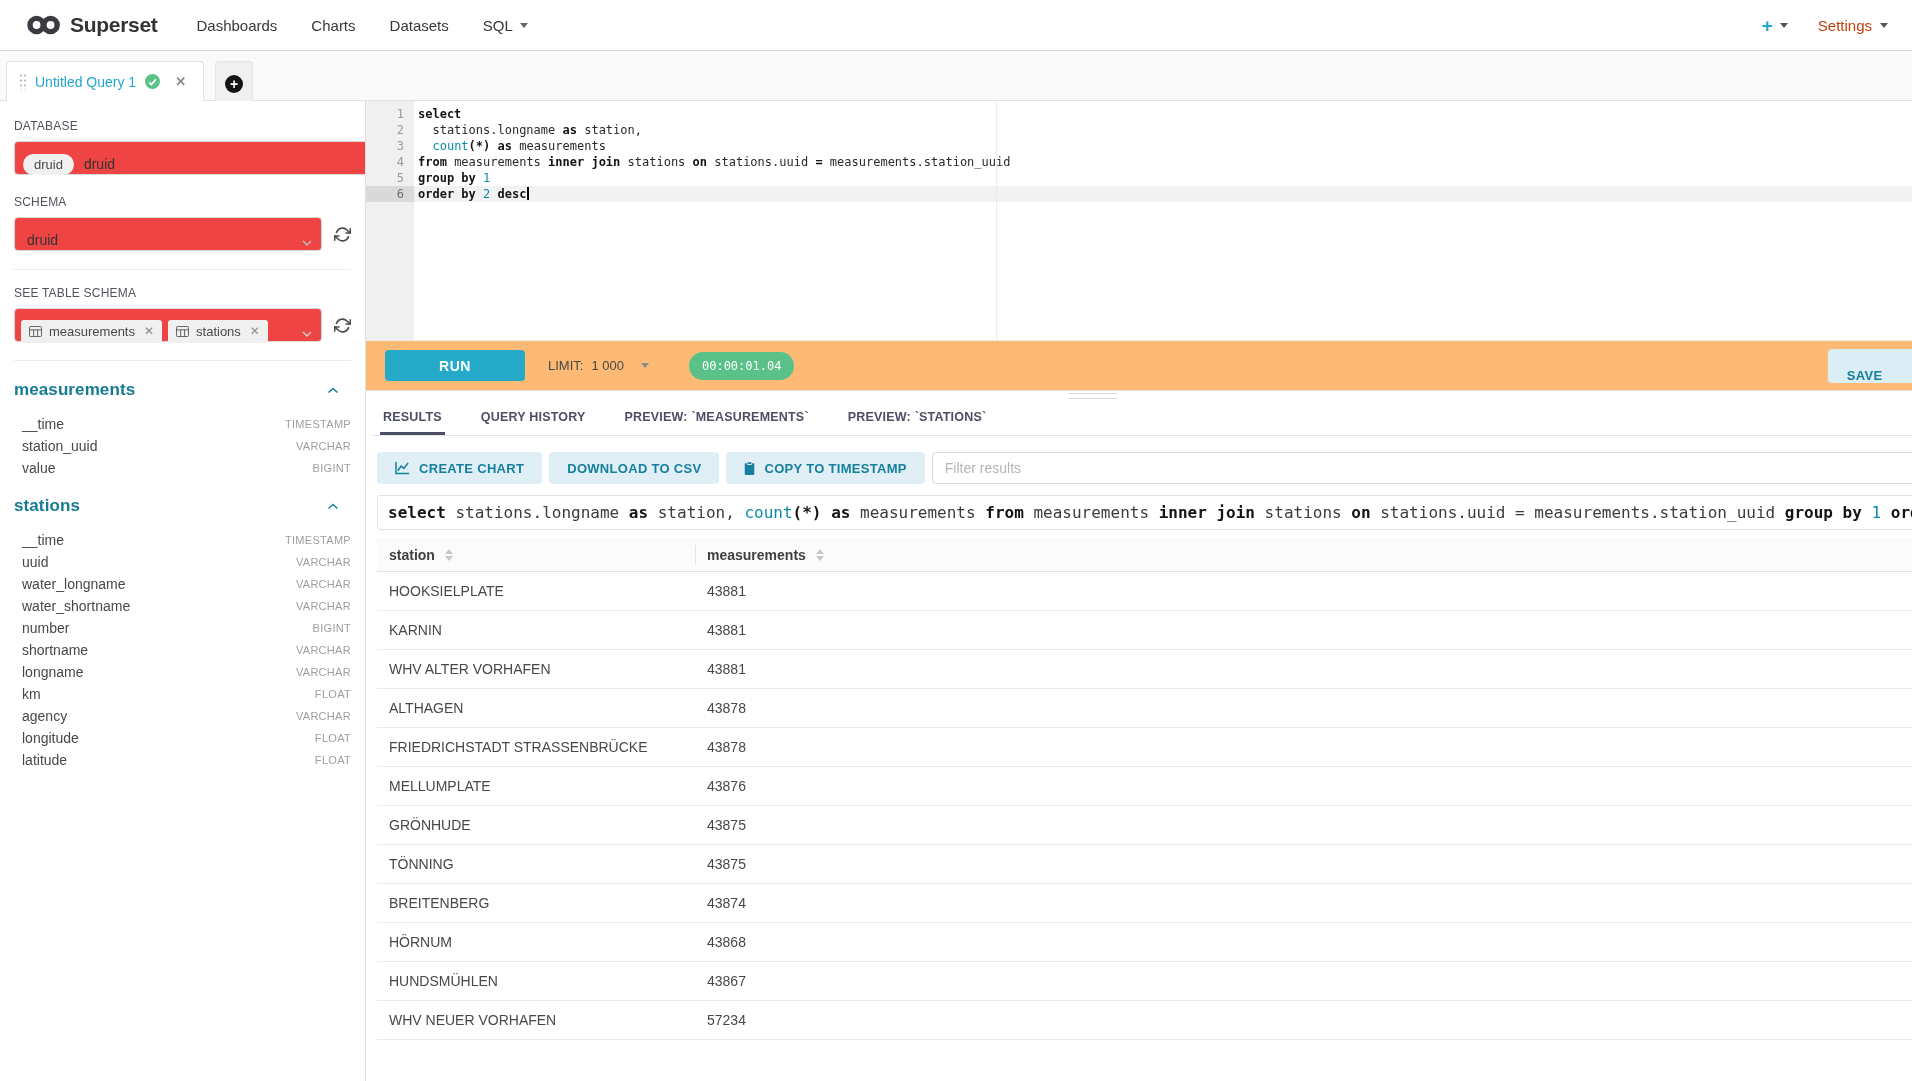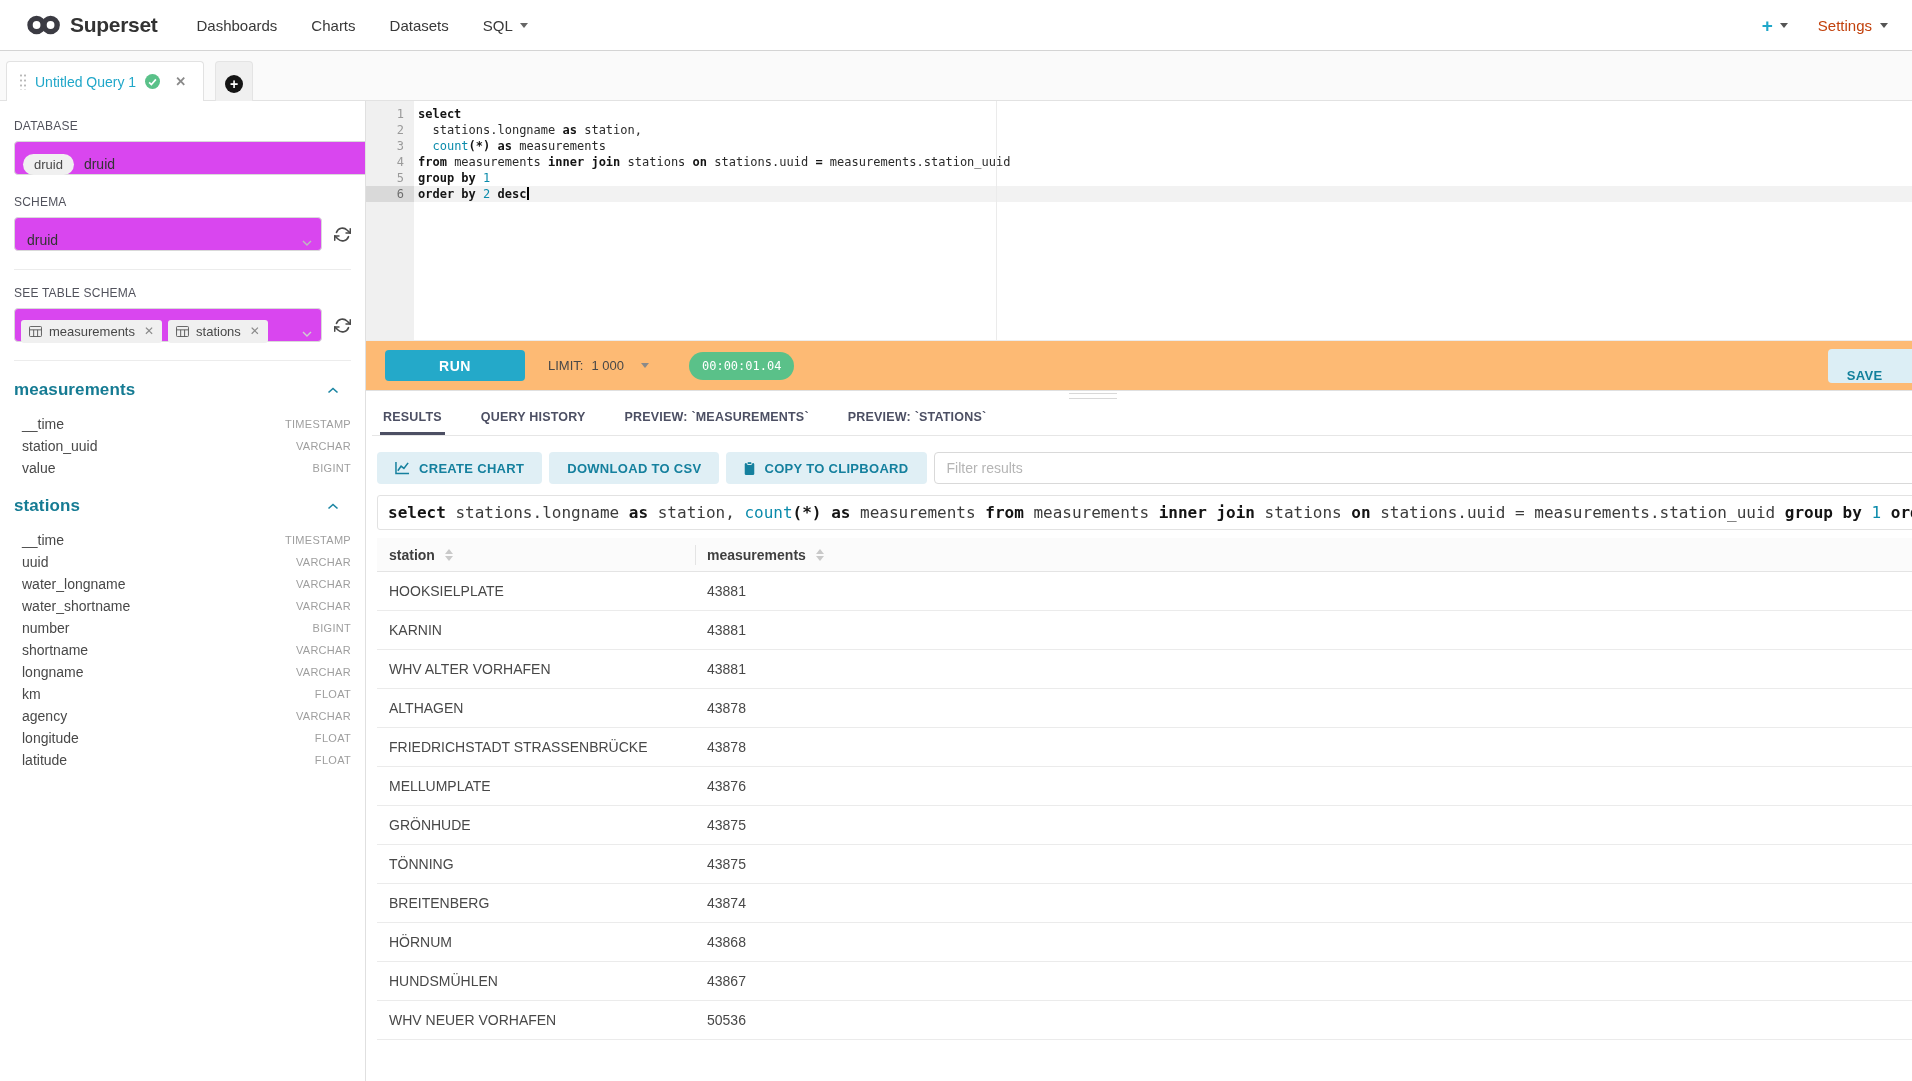--- a/index.html
+++ b/index.html
@@ -27,21 +27,21 @@
   .add-circle { width:18px; height:18px; margin-top:5px; border-radius:50%; background:#141414; color:#fff; font-size:14px; font-weight:bold; display:flex; align-items:center; justify-content:center; line-height:0; }
 
   
   .content { display:flex; height:980px; }
   .sidebar { width:366px; flex:none; border-right:1px solid #e0e0e0; padding:12px 14px 0 14px; overflow:hidden; background:#fff; }
   .main { flex:1; display:flex; flex-direction:column; position:relative; }
 
   
   .field-label { font-size:12px; color:#51525c; margin:6px 0 8px 0; letter-spacing:0.2px; }
   .field-row { display:flex; align-items:center; gap:12px; }
-  .select { height:34px; width:342px; border:1px solid #d9d9d9; border-radius:4px; display:flex; align-items:center; padding:12px 26px 0 8px; position:relative; background:#d946ef; }
+  .select { height:34px; width:342px; border:1px solid #d9d9d9; border-radius:4px; display:flex; align-items:center; padding:12px 26px 0 8px; position:relative; background:#ef4444; }
   .select.wide { width:378px; }
   .sel-chevron { position:absolute; right:9px; top:14px; }
   .badge-pill { background:#f0f0f0; border-radius:11px; padding:3px 11px; font-size:13px; color:#484848; }
   .sel-value { font-size:14px; color:#333; margin-left:10px; }
   .sel-value.solo { margin-left:4px; }
   .tbl-pill { background:#f0f0f0; border-radius:3px; padding:4px 8px; font-size:13px; color:#484848; display:flex; align-items:center; gap:7px; margin-right:6px; white-space:nowrap; }
   .pill-x { color:#8a8a8a; font-size:12px; margin-left:2px; }
   .sb-divider { height:1px; background:#ececec; margin:18px 0 16px 0; }
   .schema-section { margin-top:10px; }
   .section-head { display:flex; justify-content:space-between; align-items:center; height:26px; padding-right:12px; }
@@ -408,21 +408,21 @@
         <div class="action-btn">
           <span>DOWNLOAD TO CSV</span>
         </div>
         <div class="action-btn">
           <span style="display:flex;">
             <svg width="11" height="15" viewBox="0 0 12 16">
                 <rect x="0.8" y="2" width="10.4" height="13.2" rx="1.5" fill="#15809e"></rect>
                 <rect x="3.4" y="0.6" width="5.2" height="3" rx="1" fill="#15809e" stroke="#fff" stroke-width="1"></rect>
               </svg>
           </span>
-          <span>COPY TO CLIPBOARD</span>
+          <span>COPY TO TIMESTAMP</span>
         </div>
         <input class="filter-input" placeholder="Filter results" style="">
       </div>
 
       <div class="query-row">
         <div class="query-box" id="query-box"><span class="tok-k">select</span><span> stations.longname </span><span class="tok-k">as</span><span> station, </span><span class="tok-f">count</span><span class="tok-k">(*)</span><span> </span><span class="tok-k">as</span><span> measurements </span><span class="tok-k">from</span><span> measurements </span><span class="tok-k">inner join</span><span> stations </span><span class="tok-k">on</span><span> stations.uuid = measurements.station_uuid </span><span class="tok-k">group by</span><span> </span><span class="tok-n">1</span><span> </span><span class="tok-k">order by</span><span> </span><span class="tok-n">2</span><span> </span><span class="tok-k">desc</span></div>
         <div class="rows-badge">650 rows</div>
       </div>
 
       <div class="results-table">
@@ -491,19 +491,19 @@
             <div class="trow">
               <div class="td-1">HÖRNUM</div>
               <div class="td-2">43868</div>
             </div>
             <div class="trow">
               <div class="td-1">HUNDSMÜHLEN</div>
               <div class="td-2">43867</div>
             </div>
             <div class="trow">
               <div class="td-1">WHV NEUER VORHAFEN</div>
-              <div class="td-2">50536</div>
+              <div class="td-2">57234</div>
             </div>
           </div>
       </div>
     </div>
   </div>
 </div>
 
 </body></html>

